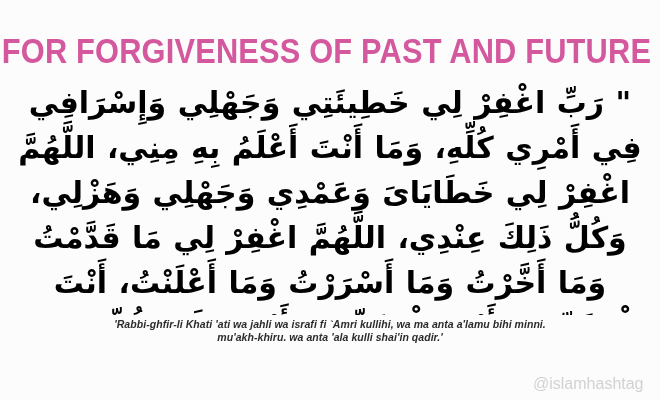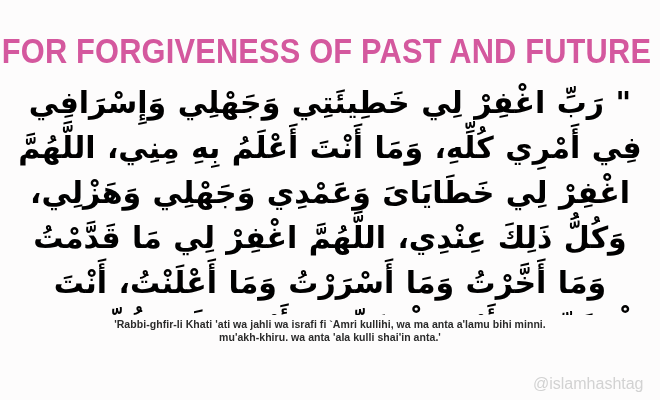--- a/index.html
+++ b/index.html
@@ -79,20 +79,21 @@
     color: #2b2b2b;
     font-family: "Liberation Sans", sans-serif;
     font-weight: bold;
     font-size: 10.5px;
     line-height: 13px;
     letter-spacing: 0.05px;
   }
   .translit-line {
     display: block;
     white-space: nowrap;
+    font-style: italic;
   }
 
   
   #watermark {
     position: absolute;
     top: 372px;
     left: 533px;
     width: 140px;
     height: 24px;
     overflow: hidden;
@@ -117,18 +118,18 @@
     <span>" رَبِّ اغْفِرْ لِي خَطِيئَتِي وَجَهْلِي وَإِسْرَافِي فِي أَمْرِي</span>
     <span>كُلِّهِ، وَمَا أَنْتَ أَعْلَمُ بِهِ مِنِي، اللَّهُمَّ اغْفِرْ لِي خَطَايَاىَ</span>
     <span>وَعَمْدِي وَجَهْلِي وَهَزْلِي، وَكُلُّ ذَلِكَ عِنْدِي، اللَّهُمَّ</span>
     <span>اغْفِرْ لِي مَا قَدَّمْتُ وَمَا أَخَّرْتُ وَمَا أَسْرَرْتُ وَمَا</span>
     <span>أَعْلَنْتُ، أَنْتَ الْمُقَدِّمُ، وَأَنْتَ الْمُؤَخِّرُ، وَأَنْتَ عَلَى كُلِّ</span>
     <span>شَيْءٍ قَدِيرٌ ".</span>
   </div>
 
   <div id="translit-block">
     <span class="translit-line">'Rabbi-ghfir-li Khati 'ati wa jahli wa israfi fi `Amri kullihi, wa ma anta a'lamu bihi minni.</span>
-    <span class="translit-line">mu'akh-khiru. wa anta 'ala kulli shai'in anta.'</span>
+    <span class="translit-line">mu'akh-khiru. wa anta 'ala kulli shai'in qadir.'</span>
   </div>
 
   <div id="watermark">@islamhashtag</div>
 
 </div>
 
 </body></html>

